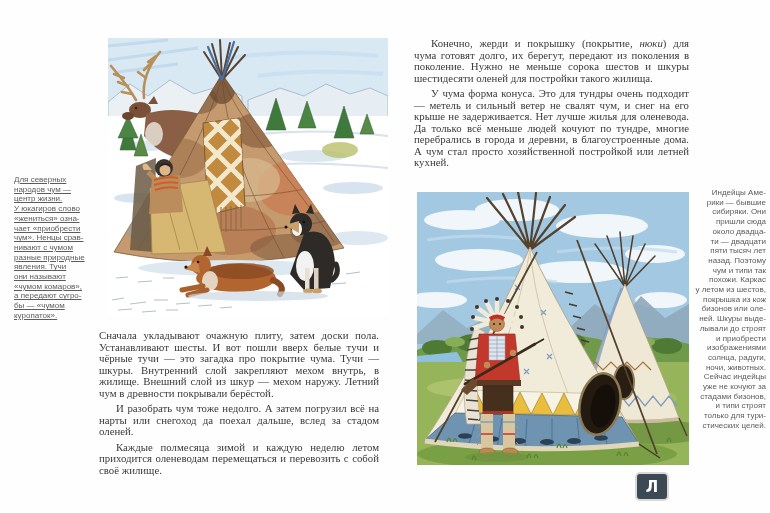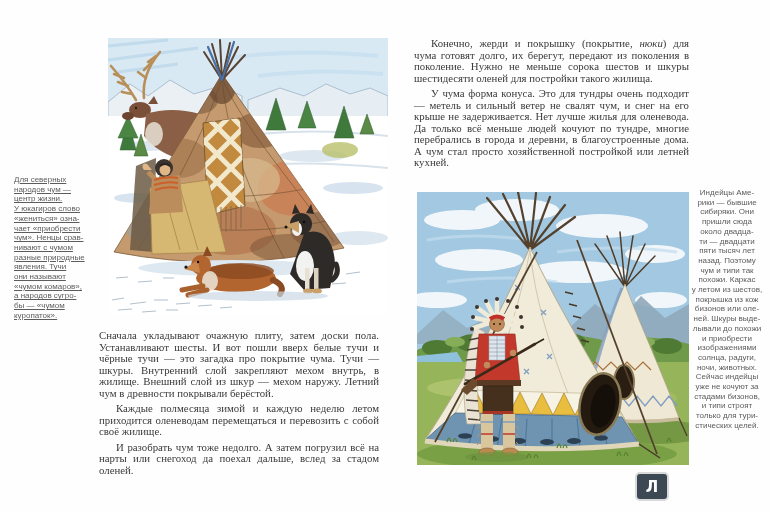--- a/index.html
+++ b/index.html
@@ -1,20 +1,20 @@
 <!DOCTYPE html>
 <html><head>
 <meta charset="utf-8">
 <style>
   html,body{margin:0;padding:0;background:#ffffff;}
   .spread{position:relative;width:770px;height:513px;background:#fefefe;overflow:hidden;
           font-family:"Liberation Sans",sans-serif;}
   .sidebar{position:absolute;font:8px/9.7px "Liberation Sans",sans-serif;color:#5c5c5c;}
   .sidebar-left{left:14px;top:175px;width:88px;text-align:left;text-decoration:underline;}
-  .sidebar-right{left:688px;top:188px;width:78px;text-align:center;}
+  .sidebar-right{left:688px;top:188px;width:78px;text-align:right;}
   .body-text{position:absolute;font-family:"Liberation Serif",serif;font-size:10.8px;
              line-height:11.5px;color:#3a3a3a;text-align:justify;}
   .body-text p{margin:4px;}
   .body-text p.indent{text-indent:17px;}
   .text-left{left:95px;top:326px;width:288px;}
   .text-right{left:410px;top:34px;width:283px;}
   .illu{position:absolute;}
   .illu-left{left:108px;top:38px;}
   .illu-right{left:417px;top:192px;}
   .pagenum{position:absolute;font:8px "Liberation Sans",sans-serif;color:#8f8f8f;margin-top:48px;}
@@ -35,21 +35,21 @@
       <div>центр жизни.</div>
       <div>У юкагиров слово</div>
       <div>«жениться» озна-</div>
       <div>чает «приобрести</div>
       <div>чум». Ненцы срав-</div>
       <div>нивают с чумом</div>
       <div>разные природные</div>
       <div>явления. Тучи</div>
       <div>они называют</div>
       <div>«чумом комаров»,</div>
-      <div>а народов сугро-</div>
+      <div>а передают сугро-</div>
       <div>бы — «чумом</div>
       <div>куропаток».</div>
     </div>
 
   <svg class="illu illu-left" width="280" height="277" viewBox="0 0 280 277">
     <defs>
       <clipPath id="lat">
           <polygon points="95,85 132,80 137,168 100,177"></polygon>
         </clipPath>
       <clipPath id="chum">
@@ -184,22 +184,22 @@
 
     <g stroke="#9fb0be" stroke-width="1" opacity="0.8">
       <path d="M8,240 L20,239 M30,244 L44,243 M55,240 L66,240 M238,236 L252,234 M224,246 L238,245"></path>
       <path d="M4,262 L16,260 M22,266 L38,264 M46,262 L60,262 M68,266 L82,265 M90,268 L104,267 M112,270 L124,269"></path>
       <path d="M10,272 L24,271 M34,274 L48,273 M58,272 L70,272"></path>
     </g>
   </svg>
 
   <div class="body-text text-left">
     <p>Сначала укладывают очажную плиту, затем доски пола. Устанавливают шесты. И вот пошли вверх белые тучи и чёрные тучи — это загадка про покрытие чума. Тучи — шкуры. Внутренний слой закрепляют мехом внутрь, в жилище. Внешний слой из шкур — мехом наружу. Летний чум в древности покрывали берёстой.</p>
+    <p class="indent">И разобрать чум тоже недолго. А затем погрузил всё на нарты или снегоход да поехал дальше, вслед за стадом оленей.</p>
     <p class="indent">Каждые полмесяца зимой и каждую неделю летом приходится оленеводам перемещаться и перевозить с собой своё жилище.</p>
-    <p class="indent">И разобрать чум тоже недолго. А затем погрузил всё на нарты или снегоход да поехал дальше, вслед за стадом оленей.</p>
   </div>
 
   <div class="pagenum pagenum-left">16</div>
 
   <div class="body-text text-right">
     <p class="indent"><span>Конечно, жерди и покрышку (покрытие, </span><i>нюки</i><span>) для чума готовят долго, их берегут, передают из поколения в поколение. Нужно не меньше сорока шестов и шкуры шестидесяти оленей для постройки такого жилища.</span></p>
     <p class="indent">У чума форма конуса. Это для тундры очень подходит — метель и сильный ветер не свалят чум, и снег на его крыше не задерживается. Нет лучше жилья для оленевода. Да только всё меньше людей кочуют по тундре, многие перебрались в города и деревни, в благоустроенные дома. А чум стал просто хозяйственной постройкой или летней кухней.</p>
   </div>
 
   <svg class="illu illu-right" width="272" height="273" viewBox="0 0 272 273">
@@ -360,21 +360,21 @@
       <div>около двадца-</div>
       <div>ти — двадцати</div>
       <div>пяти тысяч лет</div>
       <div>назад. Поэтому</div>
       <div>чум и типи так</div>
       <div>похожи. Каркас</div>
       <div>у летом из шестов,</div>
       <div>покрышка из кож</div>
       <div>бизонов или оле-</div>
       <div>ней. Шкуры выде-</div>
-      <div>лывали до похожи</div>
+      <div>лывали до строят</div>
       <div>и приобрести</div>
       <div>изображениями</div>
       <div>солнца, радуги,</div>
       <div>ночи, животных.</div>
       <div>Сейчас индейцы</div>
       <div>уже не кочуют за</div>
       <div>стадами бизонов,</div>
       <div>и типи строят</div>
       <div>только для тури-</div>
       <div>стических целей.</div>

